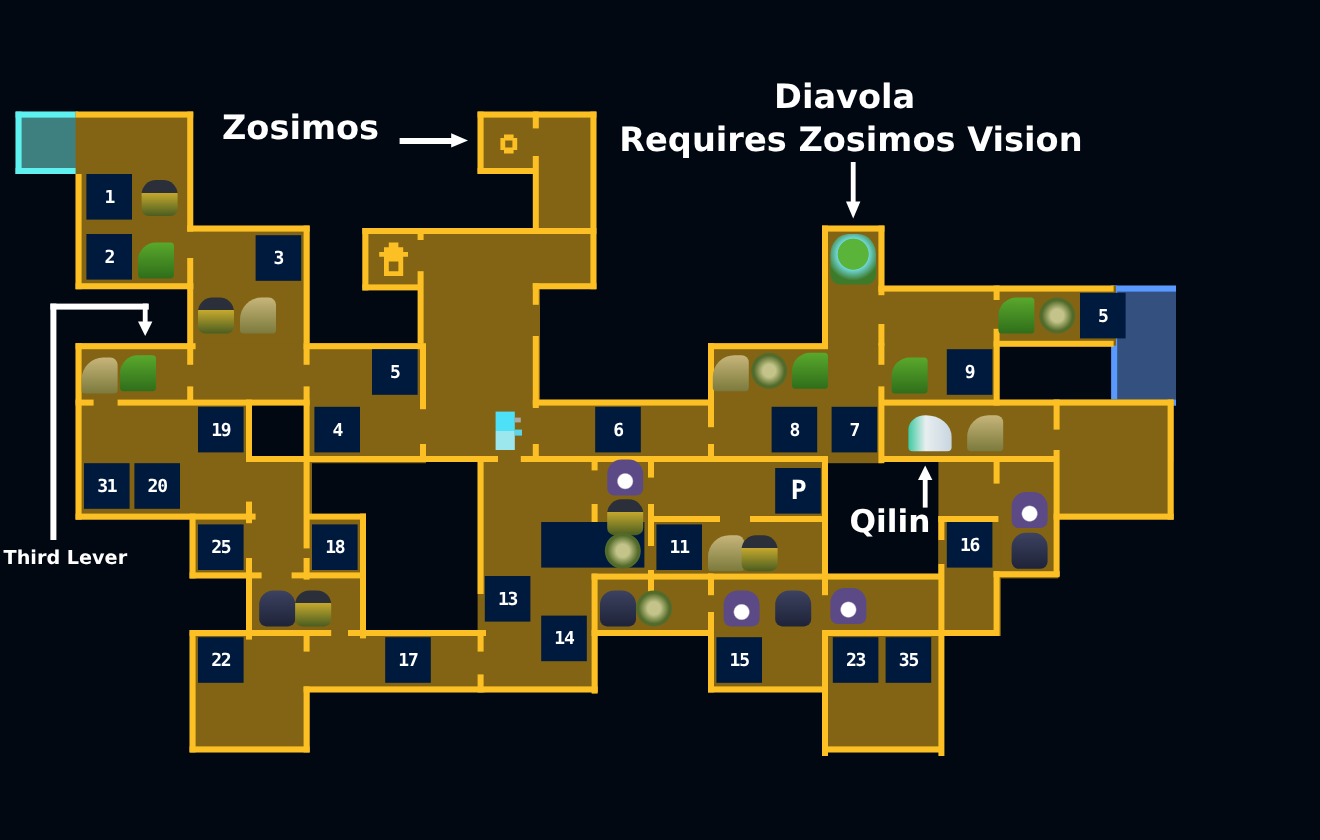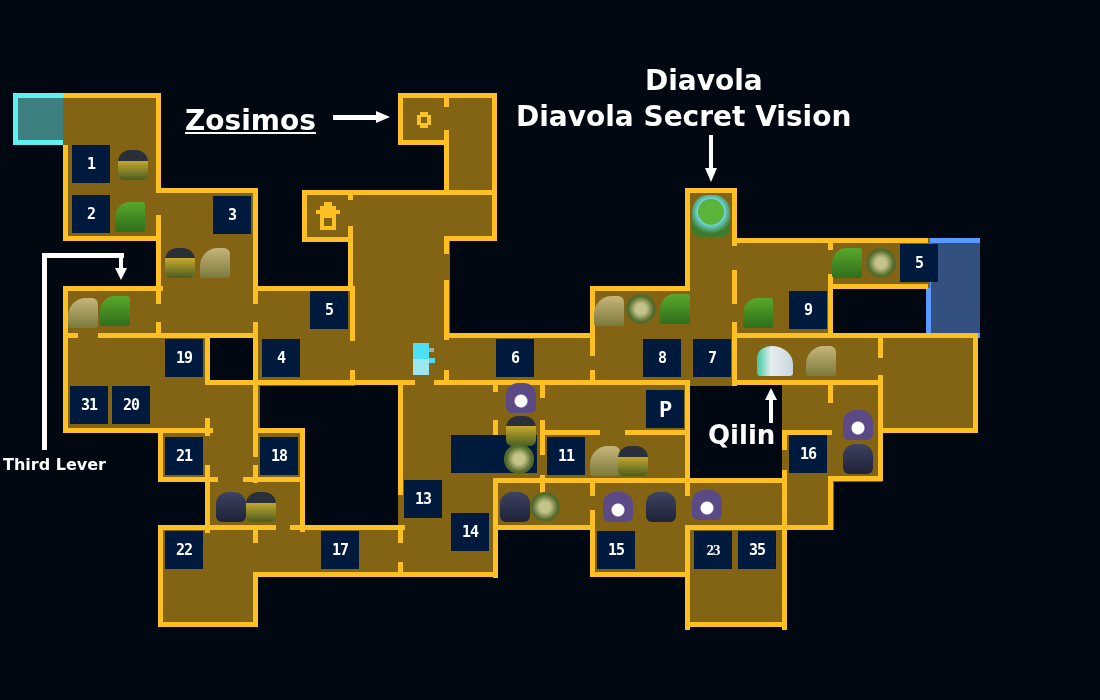--- a/index.html
+++ b/index.html
@@ -210,23 +210,23 @@
 <div class="num" style="left:404px;top:480px;">13</div>
 <div class="num" style="left:451px;top:513px;">14</div>
 <div class="num" style="left:597px;top:531px;">15</div>
 <div class="num" style="left:789px;top:435px;">16</div>
 <div class="num" style="left:321px;top:531px;">17</div>
 <div class="num" style="left:260px;top:437px;">18</div>
 <div class="num" style="left:165px;top:339px;">19</div>
 <div class="num" style="left:112px;top:386px;">20</div>
 <div class="num" style="left:70px;top:386px;">31</div>
 <div class="num" style="left:165px;top:531px;">22</div>
-<div class="num" style="left:694px;top:531px;font-family:Liberation Serif, serif;">23</div>
+<div class="num" style="left:694px;top:531px;">23</div>
 <div class="num" style="left:738px;top:531px;">35</div>
-<div class="num" style="left:165px;top:437px;">21</div>
+<div class="num" style="left:165px;top:437px;">25</div>
 <div class="num" style="left:646px;top:390px;font-size:22px;">P</div>
 
 <div style="position:absolute;left:414px;top:110px;width:20px;height:20px;">
   <svg width="20" height="20" viewBox="0 0 20 20">
       <path d="M6 2h8v3h3v10h-3v3H6v-3H3V5h3z M7 7v6h6V7z" fill="#fcc024" fill-rule="evenodd"></path>
     </svg>
 </div>
 <div style="position:absolute;left:312px;top:200px;width:32px;height:32px;">
   <svg width="32" height="32" viewBox="0 0 32 32">
       <path d="M12 2h8v4h4v4h4v4H4v-4h4V6h4z M8 14h16v16H8z M12 18v8h8v-8z" fill="#fcc024" fill-rule="evenodd"></path>
@@ -265,26 +265,26 @@
 
 <div class="sprite" style="left:500px;top:492px;background:linear-gradient(#3c4260,#1e2338);"></div>
 <div class="sprite" style="left:530px;top:492px;background:radial-gradient(circle,#c4c48a 25%,#536b2a 60%);border-radius:50%;"></div>
 <div class="sprite" style="left:603px;top:492px;background:radial-gradient(circle at 50% 60%,#fff 25%,#5c4a86 30%);"></div>
 <div class="sprite" style="left:646px;top:492px;background:linear-gradient(#3c4260,#1e2338);"></div>
 <div class="sprite" style="left:692px;top:490px;background:radial-gradient(circle at 50% 60%,#fff 25%,#5c4a86 30%);"></div>
 
 <div class="sprite" style="left:843px;top:410px;background:radial-gradient(circle at 50% 60%,#fff 25%,#5c4a86 30%);"></div>
 <div class="sprite" style="left:843px;top:444px;background:linear-gradient(#3c4260,#1e2338);"></div>
 
-<div class="label" style="left:185px;top:104px;font-size:28px;text-decoration:underline;">Zosimos</div>
+<div class="label" style="left:185px;top:90px;font-size:28px;">Zosimos</div>
 <div class="arrow-line" style="left:333px;top:115px;width:45px;height:5px;"></div>
 <div style="position:absolute;left:376px;top:111px;width:0;height:0;border-left:14px solid #fff;border-top:6px solid transparent;border-bottom:6px solid transparent;"></div>
 
 <div class="label" style="left:645px;top:64px;font-size:28px;">Diavola</div>
-<div class="label" style="left:516px;top:100px;font-size:28px;">Diavola Secret Vision</div>
+<div class="label" style="left:516px;top:100px;font-size:28px;">Requires Zosimos Vision</div>
 <div class="arrow-line" style="left:709px;top:135px;width:4px;height:35px;"></div>
 <div style="position:absolute;left:705px;top:168px;width:0;height:0;border-top:14px solid #fff;border-left:6px solid transparent;border-right:6px solid transparent;"></div>
 
 <div class="arrow-line" style="left:42px;top:253px;width:5px;height:197px;"></div>
 <div class="arrow-line" style="left:42px;top:253px;width:82px;height:5px;"></div>
 <div class="arrow-line" style="left:119px;top:253px;width:4px;height:18px;"></div>
 <div style="position:absolute;left:115px;top:268px;width:0;height:0;border-top:12px solid #fff;border-left:6px solid transparent;border-right:6px solid transparent;"></div>
 <div class="label" style="left:3px;top:455px;font-size:16px;">Third Lever</div>
 
 <div class="arrow-line" style="left:769px;top:398px;width:4px;height:25px;"></div>

